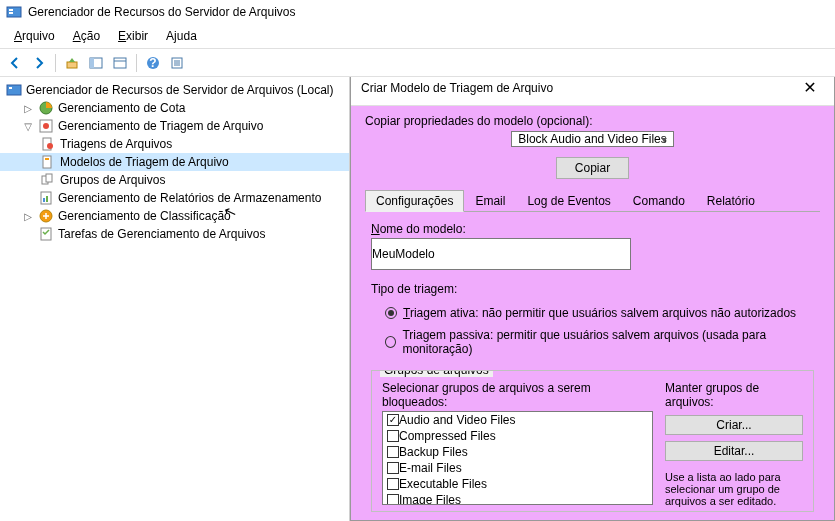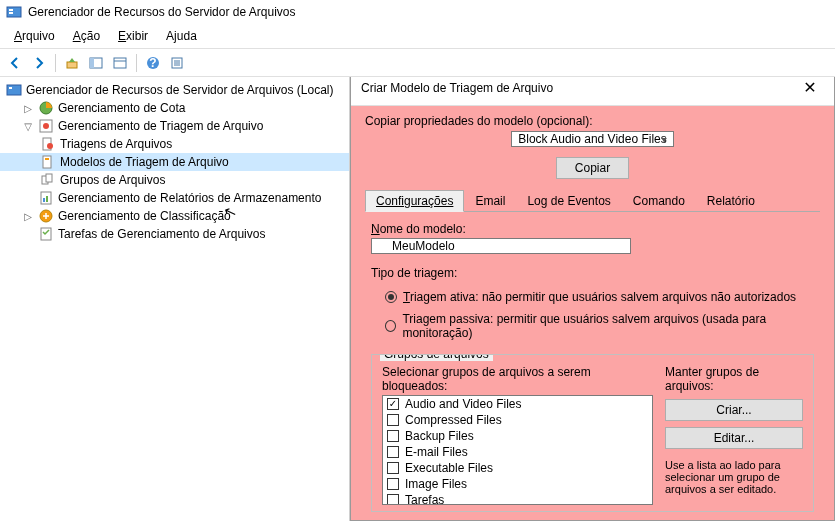--- a/index.html
+++ b/index.html
@@ -14,43 +14,43 @@
 .main { display: flex; flex: 1; overflow: hidden; position: relative; }
 .tree { width: 350px; border-right: 1px solid #d0d0d0; padding: 4px 0; overflow: auto; }
 .tree-item { display: flex; align-items: center; gap: 4px; padding: 1px 2px; cursor: default; white-space: nowrap; }
 .tree-item.selected { background: #cce8ff; }
 .tree-item .expander { width: 12px; text-align: center; color: #666; font-size: 10px; cursor: default; }
 .tree-icon { width: 16px; height: 16px; display: inline-flex; align-items: center; justify-content: center; }
 .indent0 { padding-left: 6px; text-align: center; }
 .indent1 { padding-left: 22px; }
 .indent2 { padding-left: 40px; }
 .right { flex: 1; background: #fff; position: relative; }
-.dialog { position: absolute; left: 0; top: -8px; right: 0; bottom: 0; background: #fca5a5; border: 1px solid #999; display: flex; flex-direction: column; }
+.dialog { position: absolute; left: 0; top: -8px; right: 0; bottom: 0; background: #f0abfc; border: 1px solid #999; display: flex; flex-direction: column; }
 .dlg-title { display: flex; align-items: center; justify-content: space-between; padding: 8px 10px; background: #fff; border-bottom: 1px solid #e0e0e0;}
 .dlg-close { width: 28px; text-align: center; font-size: 16px; cursor: default; }
 .dlg-body { padding: 8px 14px; flex: 1; display: flex; flex-direction: column; overflow: hidden; }
 .copy-row { display: flex; align-items: center; gap: 10px; margin-bottom: 6px; flex-direction: column; }
 .select { flex: 1; background: #fff; border: 1px solid #7a7a7a; height: 22px; display: flex; align-items: center; padding: 0 6px; position: relative; cursor: default; }
 .select::after { content: "▾"; position: absolute; right: 6px; color: #555; font-size: 10px; }
 .btn { background: #e1e1e1; border: 1px solid #adadad; padding: 2px 18px; height: 22px; cursor: default; text-align: center; }
 .tabs { display: flex; border-bottom: 1px solid #acacac; margin-top: 4px; }
 .tab { padding: 3px 10px; border: 1px solid transparent; border-bottom: none; position: relative; top: 1px; cursor: default; }
-.tab.active { background: #f0f0f0; border-color: #acacac; border-bottom: 1px solid #f0f0f0; text-decoration: underline; }
+.tab.active { background: #f0f0f0; border-color: #acacac; border-bottom: 1px solid #f0f0f0; }
 .tab-content { padding: 10px 6px 0 6px; flex: 1; display: flex; flex-direction: column; overflow: hidden; }
 .field-label { margin-bottom: 2px; }
-.text-input { width: 260px; height: 16px; border: 1px solid #7a7a7a; background: #fff; padding: 0 20px; }
+.text-input { width: 260px; height: 32px; border: 1px solid #7a7a7a; background: #fff; padding: 0 0; }
 .section-label { margin: 12px 0 6px 0; }
 .radio-row { display: flex; align-items: center; gap: 6px; margin: 4px 0 4px 14px; }
 .radio { width: 12px; height: 12px; border: 1px solid #333; border-radius: 50%; display: inline-flex; align-items: center; justify-content: center; }
 .radio.checked::after { content: ""; width: 6px; height: 6px; background: #333; border-radius: 50%; }
 .groupbox { border: 1px solid #c0c0c0; margin-top: 10px; padding: 10px 10px 6px 10px; position: relative; flex: 1; display: flex; overflow: hidden; }
 .groupbox-legend { position: absolute; top: -8px; left: 8px; background: #f0f0f0; padding: 0 4px; }
 .filegroups-left { display: flex; flex-direction: column; flex: 1; }
 .filegroups-list { border: 1px solid #7a7a7a; background: #fff; overflow-y: scroll; flex: 1; margin-top: 2px; }
-.fg-item { display: flex; align-items: center; gap: 6px; padding: 1px 4px; }
+.fg-item { display: flex; align-items: center; padding: 1px 4px; }
 .checkbox { width: 12px; height: 12px; border: 1px solid #333; display: inline-flex; align-items: center; justify-content: center; font-size: 10px; line-height: 1; }
 .checkbox.checked::after { content: "✓"; color: #000; }
 .filegroups-right { width: 150px; padding-left: 12px; display: flex; flex-direction: column; gap: 6px; }
 .hint { font-size: 11px; color: #000; margin-top: 4px; }
 .icon-svg { width: 16px; height: 16px; }
 .underline-first::first-letter { text-decoration: underline; }
 .cursor-pointer { position: absolute; left: 224px; top: 126px; pointer-events:none; font-size:15px; color:#000; transform: rotate(-20deg); }
 </style>
 </head>
 <body>

